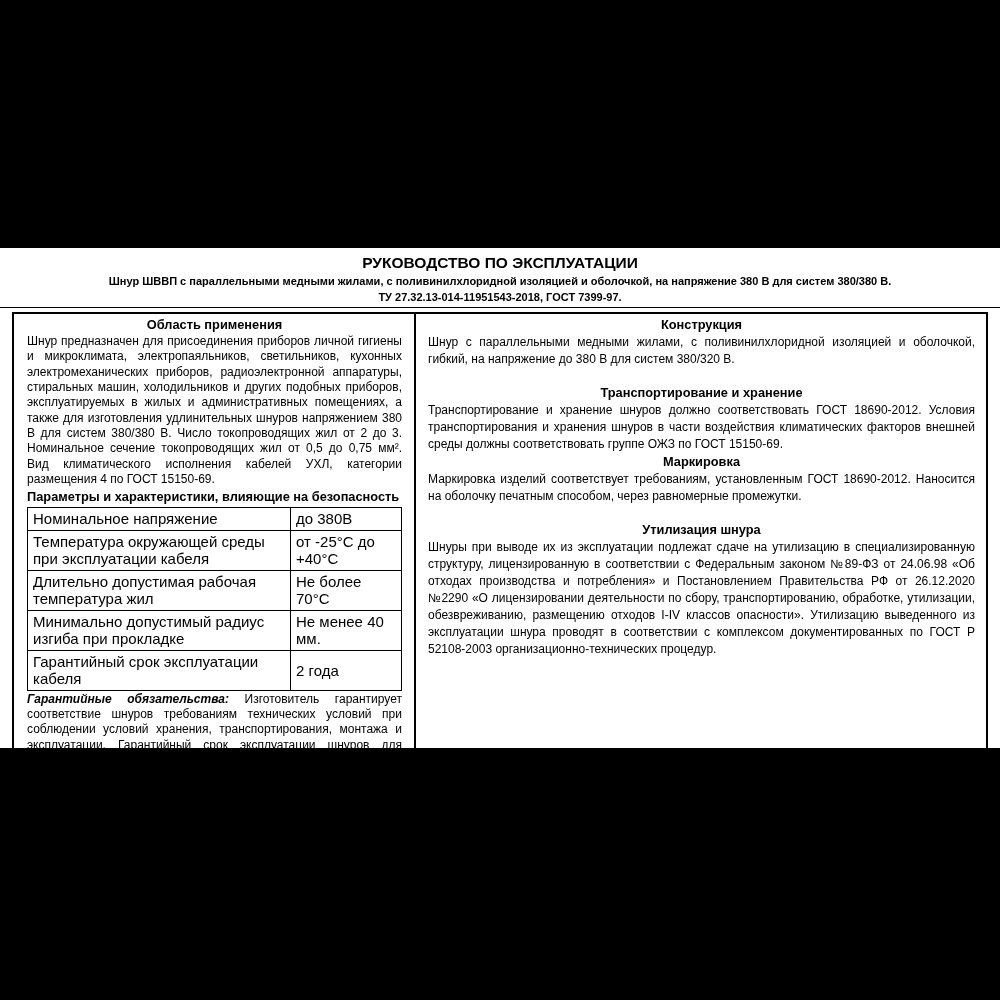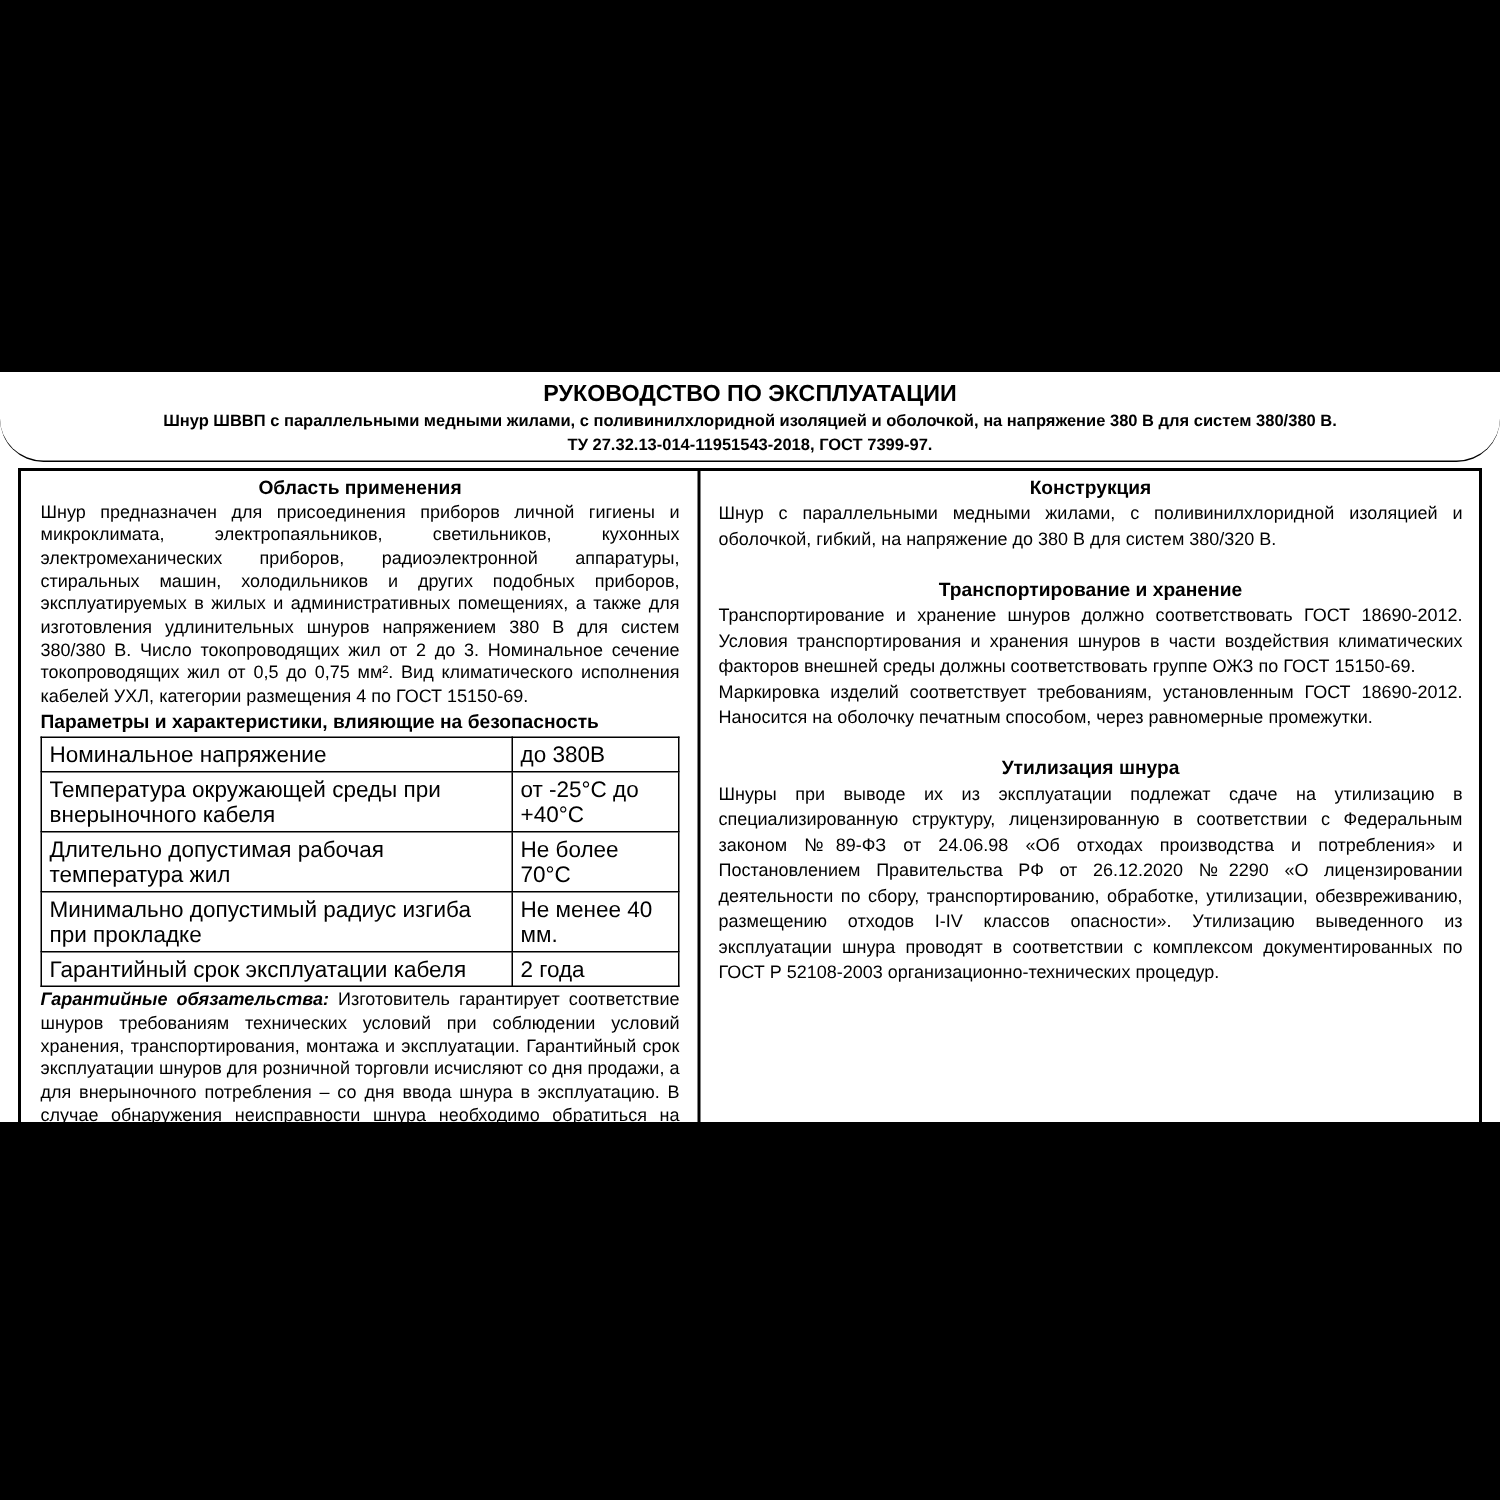--- a/index.html
+++ b/index.html
@@ -11,33 +11,33 @@
     color:#000000;
   }
   .paper {
     position:absolute; top:248px; left:0;
     width:1000px; height:500px;
     background:#ffffff;
     box-sizing:border-box;
     overflow:hidden;
   }
   
-  .doc-header { text-align:center; padding:5px 0 3px 0; border-bottom:1.5px solid #000;border-radius:29px; }
+  .doc-header { text-align:center; padding:5px 0 3px 0; border-bottom:1.5px solid #000; }
   .doc-title { font-size:15.5px; font-weight:bold; line-height:1.25; }
   .doc-subtitle { font-size:11px; font-weight:bold; line-height:1.3; margin-top:2px; }
   .doc-standards { font-size:11px; font-weight:bold; line-height:1.3; margin-top:1px; }
   
   .columns {
     display:flex; margin:4px 12px 0 12px;
     border:2px solid #000;
     min-height:355px;
     box-sizing:border-box;
   }
   .col-left {
-    width:453px; box-sizing:border-box;
+    width:402px; box-sizing:border-box;
     border-right:2px solid #000;
     padding:2px 12px 2px 13px;
   }
   .col-right {
     flex:1; box-sizing:border-box;
     padding:2px 11px 2px 12px;
   }
   .sec-heading { font-size:12.8px; font-weight:bold; text-align:center; line-height:1.25; margin:1px 0; }
   .sec-heading.left-align { text-align:left; }
   .para { font-size:12px; text-align:justify; line-height:1.28; margin:0; }
@@ -71,21 +71,21 @@
       <p class="para">Шнур предназначен для присоединения приборов личной гигиены и микроклимата, электропаяльников, светильников, кухонных электромеханических приборов, радиоэлектронной аппаратуры, стиральных машин, холодильников и других подобных приборов, эксплуатируемых в жилых и административных помещениях, а также для изготовления удлинительных шнуров напряжением 380 В для систем 380/380 В. Число токопроводящих жил от 2 до 3. Номинальное сечение токопроводящих жил от 0,5 до 0,75 мм². Вид климатического исполнения кабелей УХЛ, категории размещения 4 по ГОСТ 15150-69.</p>
       <div class="sec-heading left-align">Параметры и характеристики, влияющие на безопасность</div>
 
       <table class="params-table">
         <tbody>
           <tr>
             <td>Номинальное напряжение</td>
             <td class="val">до 380В</td>
           </tr>
           <tr>
-            <td>Температура окружающей среды при внерыночного кабеля</td>
+            <td>Температура окружающей среды при эксплуатации кабеля</td>
             <td class="val">от -25°С до +40°С</td>
           </tr>
           <tr>
             <td>Длительно допустимая рабочая температура жил</td>
             <td class="val">Не более 70°С</td>
           </tr>
           <tr>
             <td>Минимально допустимый радиус изгиба при прокладке</td>
             <td class="val">Не менее 40 мм.</td>
           </tr>
@@ -100,20 +100,21 @@
     </div>
 
     <div class="col-right">
       <div class="sec-heading">Конструкция</div>
       <p class="para">Шнур с параллельными медными жилами, с поливинилхлоридной изоляцией и оболочкой, гибкий, на напряжение до 380 В для систем 380/320 В.</p>
       <div class="spacer"></div>
 
       <div class="sec-heading">Транспортирование и хранение</div>
       <p class="para">Транспортирование и хранение шнуров должно соответствовать ГОСТ 18690-2012. Условия транспортирования и хранения шнуров в части воздействия климатических факторов внешней среды должны соответствовать группе ОЖЗ по ГОСТ 15150-69.</p>
 
+      <div class="sec-heading">Маркировка</div>
       <p class="para">Маркировка изделий соответствует требованиям, установленным ГОСТ 18690-2012. Наносится на оболочку печатным способом, через равномерные промежутки.</p>
       <div class="spacer"></div>
 
       <div class="sec-heading">Утилизация шнура</div>
       <p class="para">Шнуры при выводе их из эксплуатации подлежат сдаче на утилизацию в специализированную структуру, лицензированную в соответствии с Федеральным законом №89-ФЗ от 24.06.98 «Об отходах производства и потребления» и Постановлением Правительства РФ от 26.12.2020 №2290 «О лицензировании деятельности по сбору, транспортированию, обработке, утилизации, обезвреживанию, размещению отходов I-IV классов опасности». Утилизацию выведенного из эксплуатации шнура проводят в соответствии с комплексом документированных по ГОСТ Р 52108-2003 организационно-технических процедур.</p>
     </div>
 
   </div>
 
 </div>

